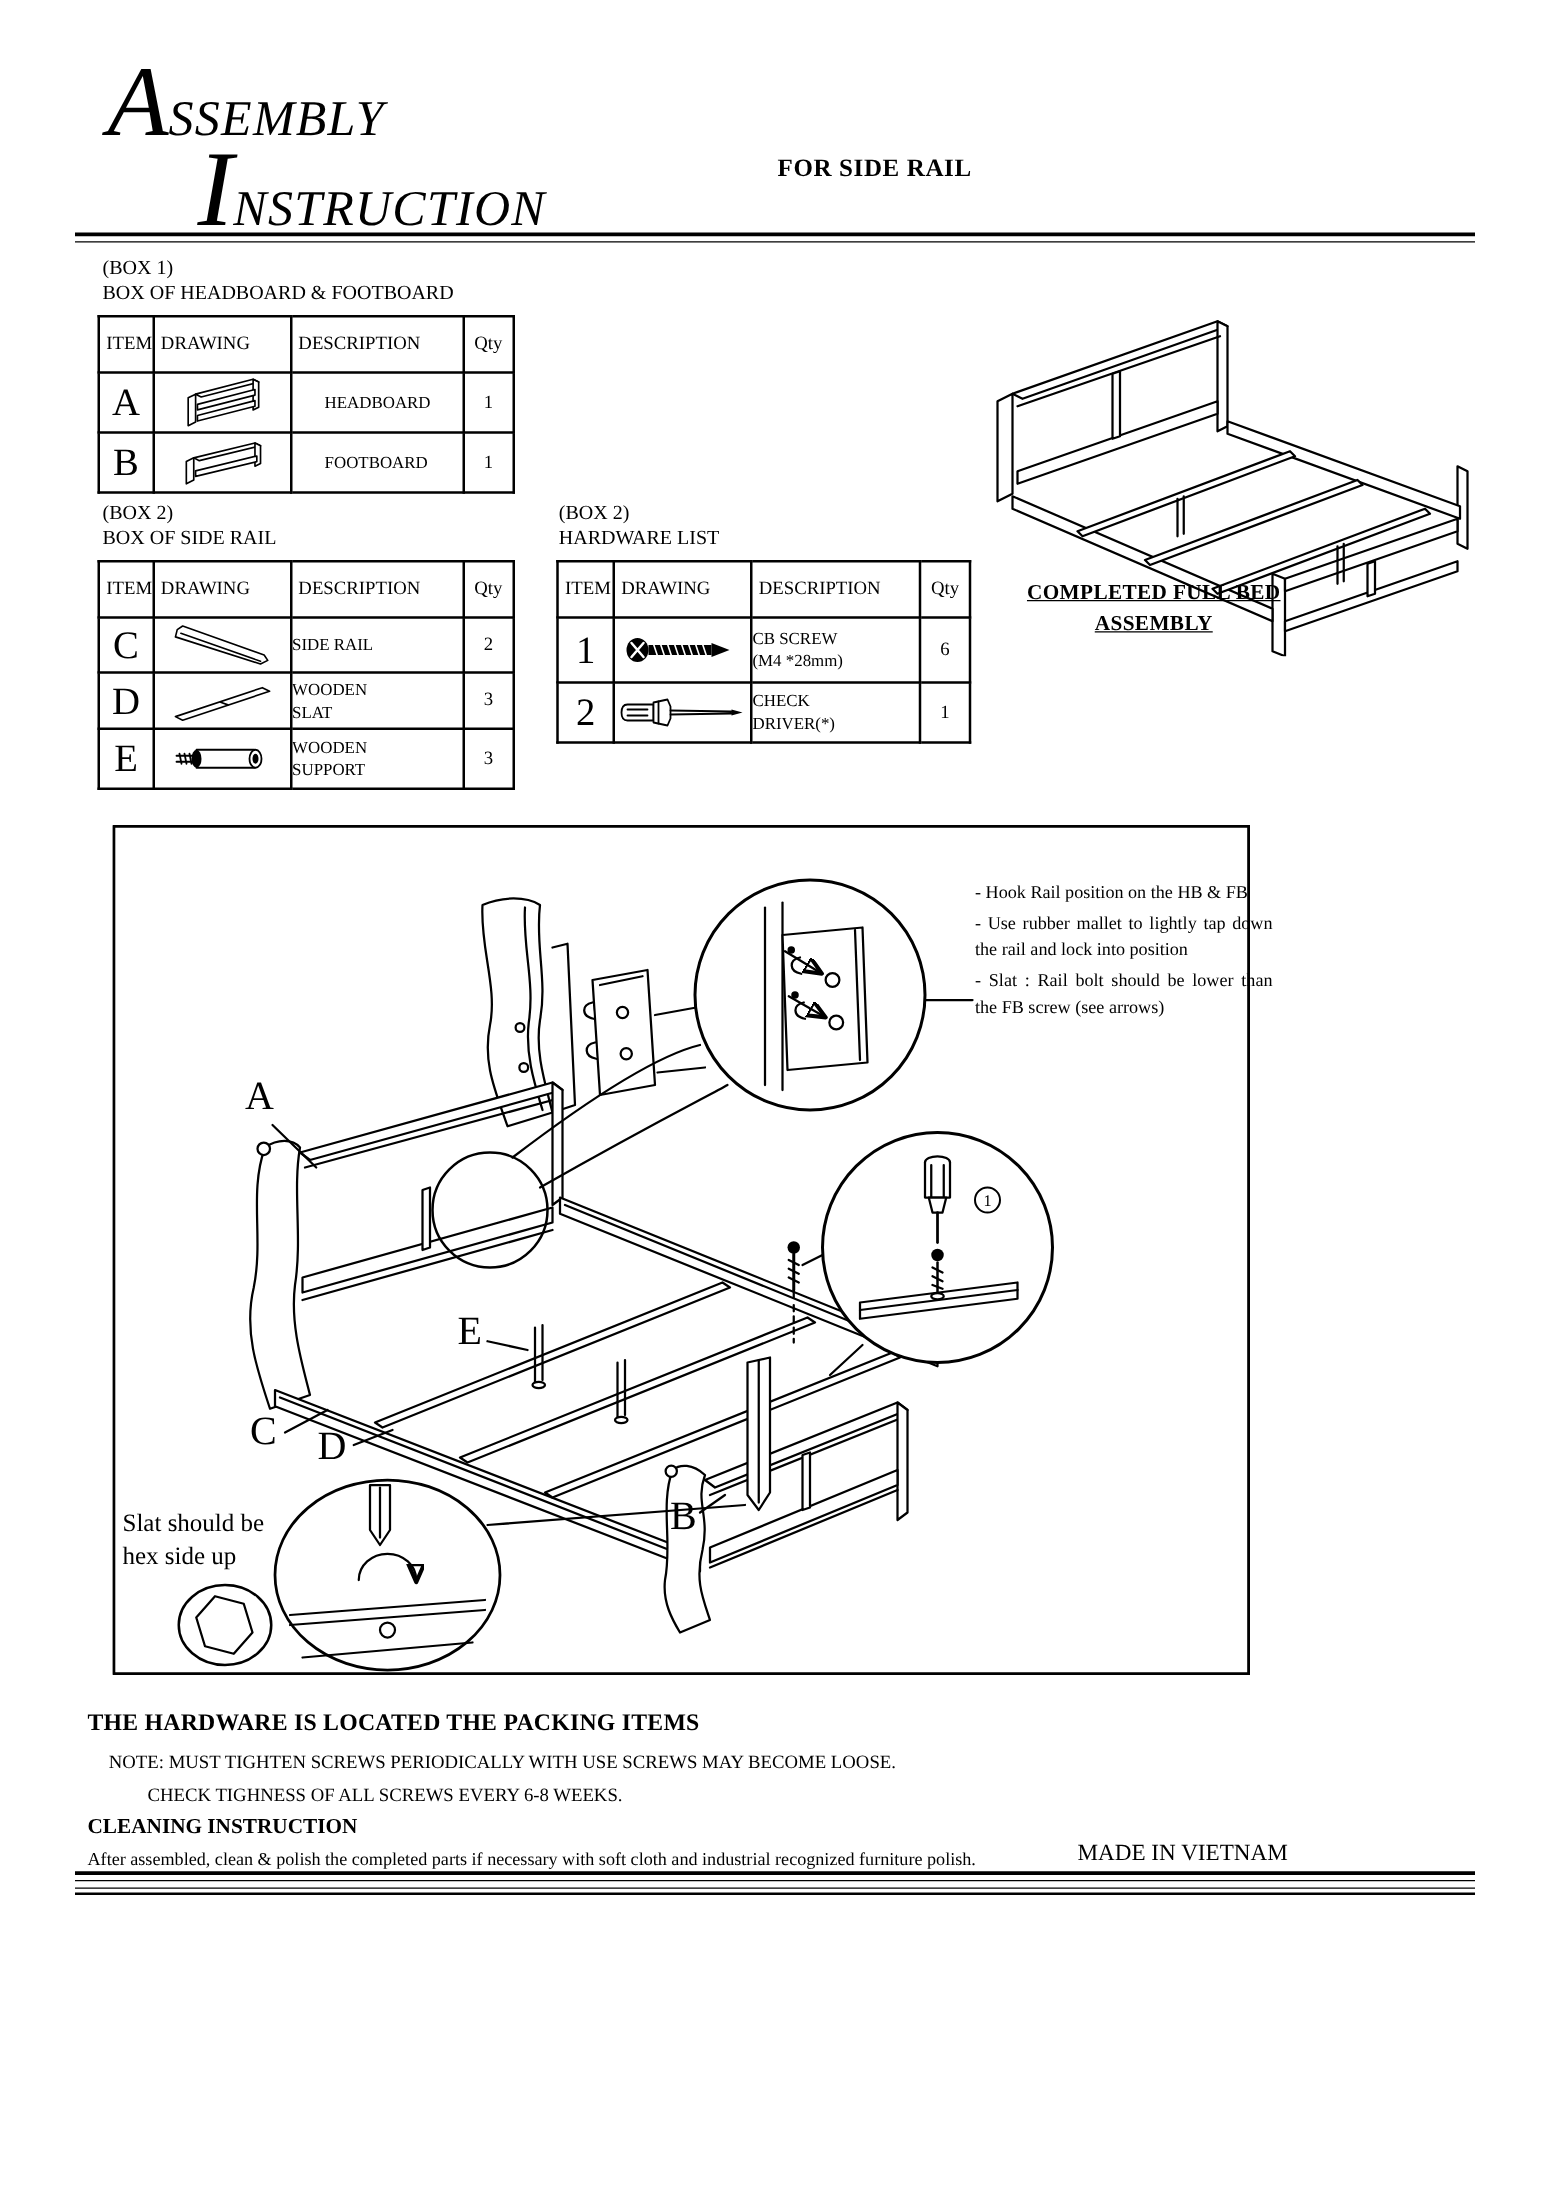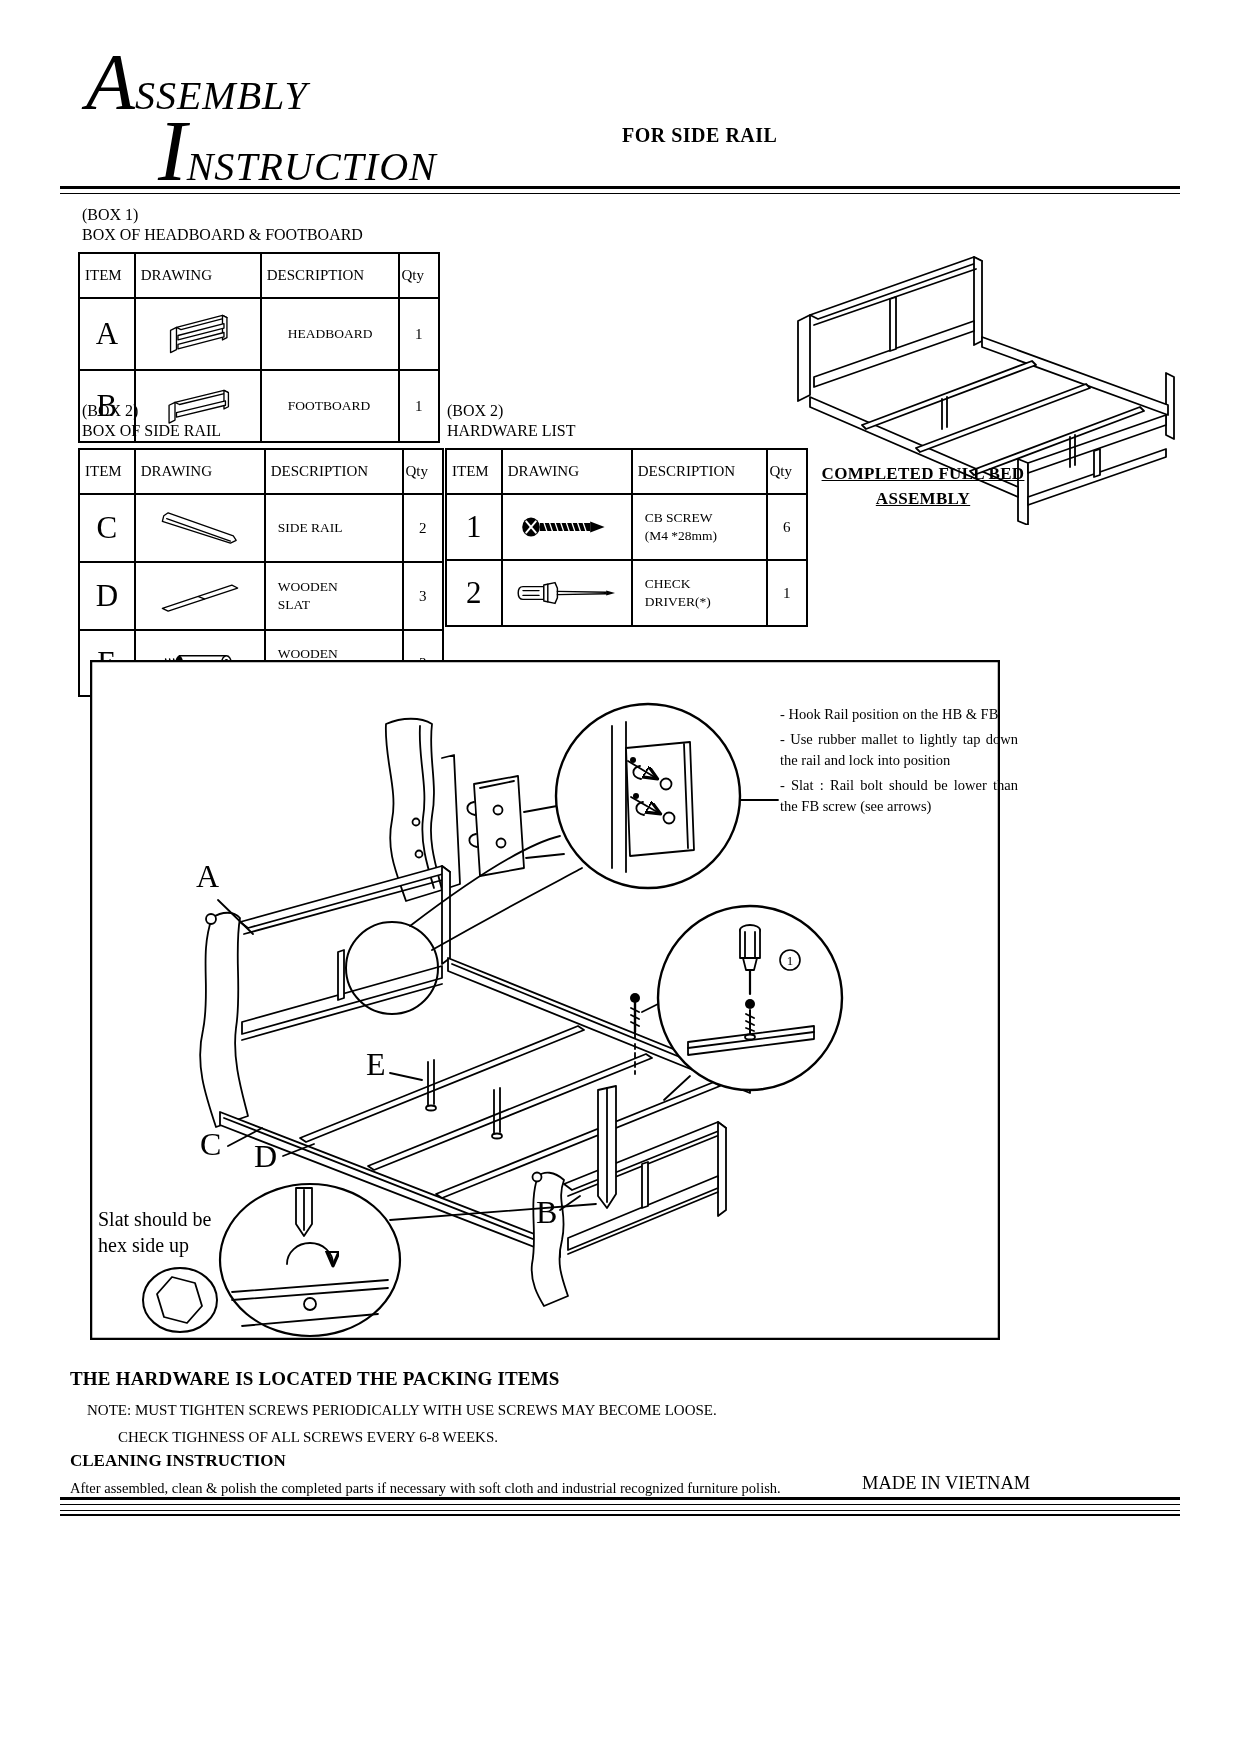--- a/index.html
+++ b/index.html
@@ -16,21 +16,21 @@
   .t2 .cap{font-size:86px;}
   .subtitle{position:absolute;left:622px;top:124px;font-size:20px;font-weight:bold;letter-spacing:.5px;}
   .rule-double{position:absolute;left:60px;width:1120px;border-top:3px solid #000;border-bottom:1px solid #000;height:4px;}
   .rule-top{top:186px;}
 
   
   .seclabel{position:absolute;font-size:16px;line-height:1.15;white-space:nowrap;}
 
   
   table.parts{position:absolute;border-collapse:collapse;background:#fff;table-layout:fixed;}
-  .parts th,.parts td{border:2px solid #000;vertical-align:middle;padding:12px;overflow:hidden;}
+  .parts th,.parts td{border:2px solid #000;vertical-align:middle;padding:0;overflow:hidden;}
   .parts th{font-size:15px;font-weight:normal;text-align:left;padding-left:5px;}
   .parts th.th-qty{text-align:center;padding-left:0;}
   .cell-item{font-size:31px;text-align:center;}
   .cell-qty{font-size:15px;text-align:center;}
   .cell-desc{font-size:13.5px;line-height:1.3;padding-left:14px;}
   .tbl-box1 .cell-desc{padding-left:26px;}
   .cell-draw{text-align:center;}
   .cell-draw svg{display:block;margin:0 auto;}
 
   

